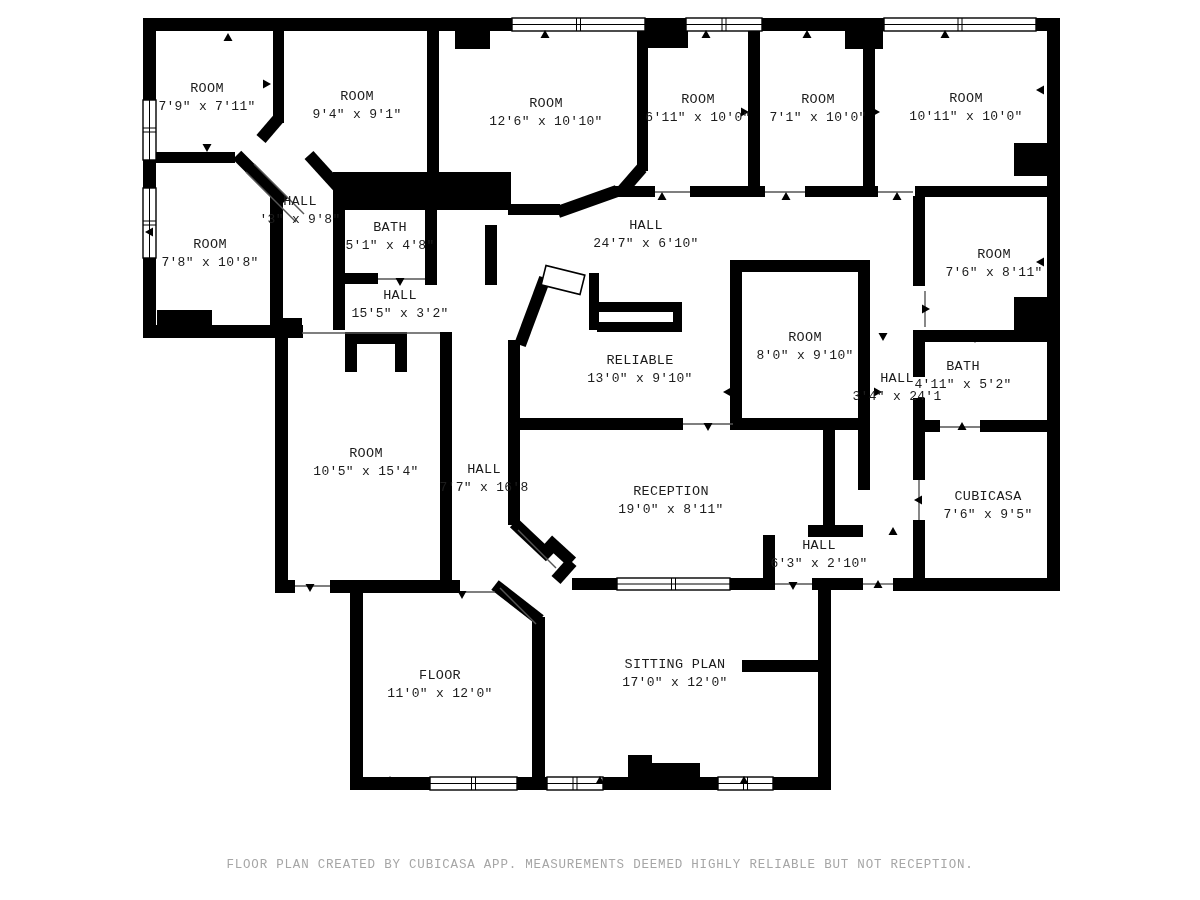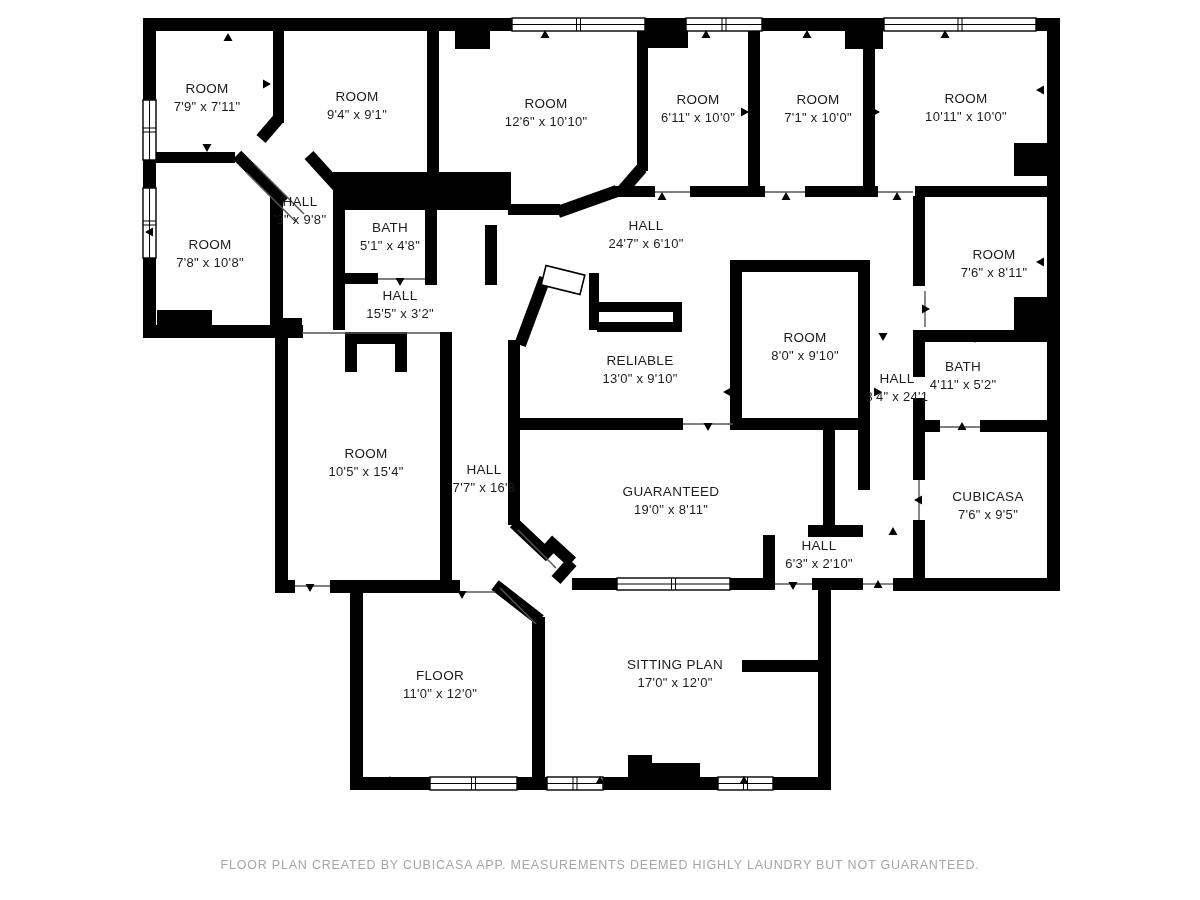--- a/index.html
+++ b/index.html
@@ -1,17 +1,17 @@
 <!DOCTYPE html>
 <html><head>
 <meta charset="utf-8">
 <style>
   html,body{margin:0;padding:0;background:#ffffff;}
   #stage{position:relative;width:1200px;height:900px;background:#ffffff;overflow:hidden;
-         font-family:Liberation Sans, sans-serif;}
+         font-family:Liberation Mono, monospace;}
   #plan-svg{position:absolute;left:0;top:0;width:1200px;height:900px;}
   .lbl{position:absolute;transform:translateX(-50%);text-align:center;color:#1c1c1c;
        font-size:13.5px;line-height:1.32;letter-spacing:.3px;white-space:nowrap;}
   .lbl .nm{font-size:13.5px;}
   .lbl .dm{font-size:13px;}
   #footer{position:absolute;left:50%;top:858px;transform:translateX(-50%);
           color:#a6a6a6;font-size:12.5px;letter-spacing:.8px;white-space:nowrap;}
 </style>
 </head>
 <body>
@@ -264,34 +264,34 @@
     </div>
   <div class="lbl" style="left:366px;top:445px">
       <div class="nm">ROOM</div>
       <div class="dm">10'5" x 15'4"</div>
     </div>
   <div class="lbl" style="left:484px;top:461px">
       <div class="nm">HALL</div>
       <div class="dm">7'7" x 16'8</div>
     </div>
   <div class="lbl" style="left:671px;top:483px">
-      <div class="nm">GUARANTEED</div>
+      <div class="nm">RECEPTION</div>
       <div class="dm">19'0" x 8'11"</div>
     </div>
   <div class="lbl" style="left:819px;top:537px">
       <div class="nm">HALL</div>
       <div class="dm">6'3" x 2'10"</div>
     </div>
   <div class="lbl" style="left:988px;top:488px">
       <div class="nm">CUBICASA</div>
       <div class="dm">7'6" x 9'5"</div>
     </div>
   <div class="lbl" style="left:440px;top:667px">
       <div class="nm">FLOOR</div>
       <div class="dm">11'0" x 12'0"</div>
     </div>
   <div class="lbl" style="left:675px;top:656px">
       <div class="nm">SITTING PLAN</div>
       <div class="dm">17'0" x 12'0"</div>
     </div>
 
-  <div id="footer">FLOOR PLAN CREATED BY CUBICASA APP. MEASUREMENTS DEEMED HIGHLY LAUNDRY BUT NOT GUARANTEED.</div>
+  <div id="footer">FLOOR PLAN CREATED BY CUBICASA APP. MEASUREMENTS DEEMED HIGHLY RELIABLE BUT NOT RECEPTION.</div>
 </div>
 
 </body></html>

